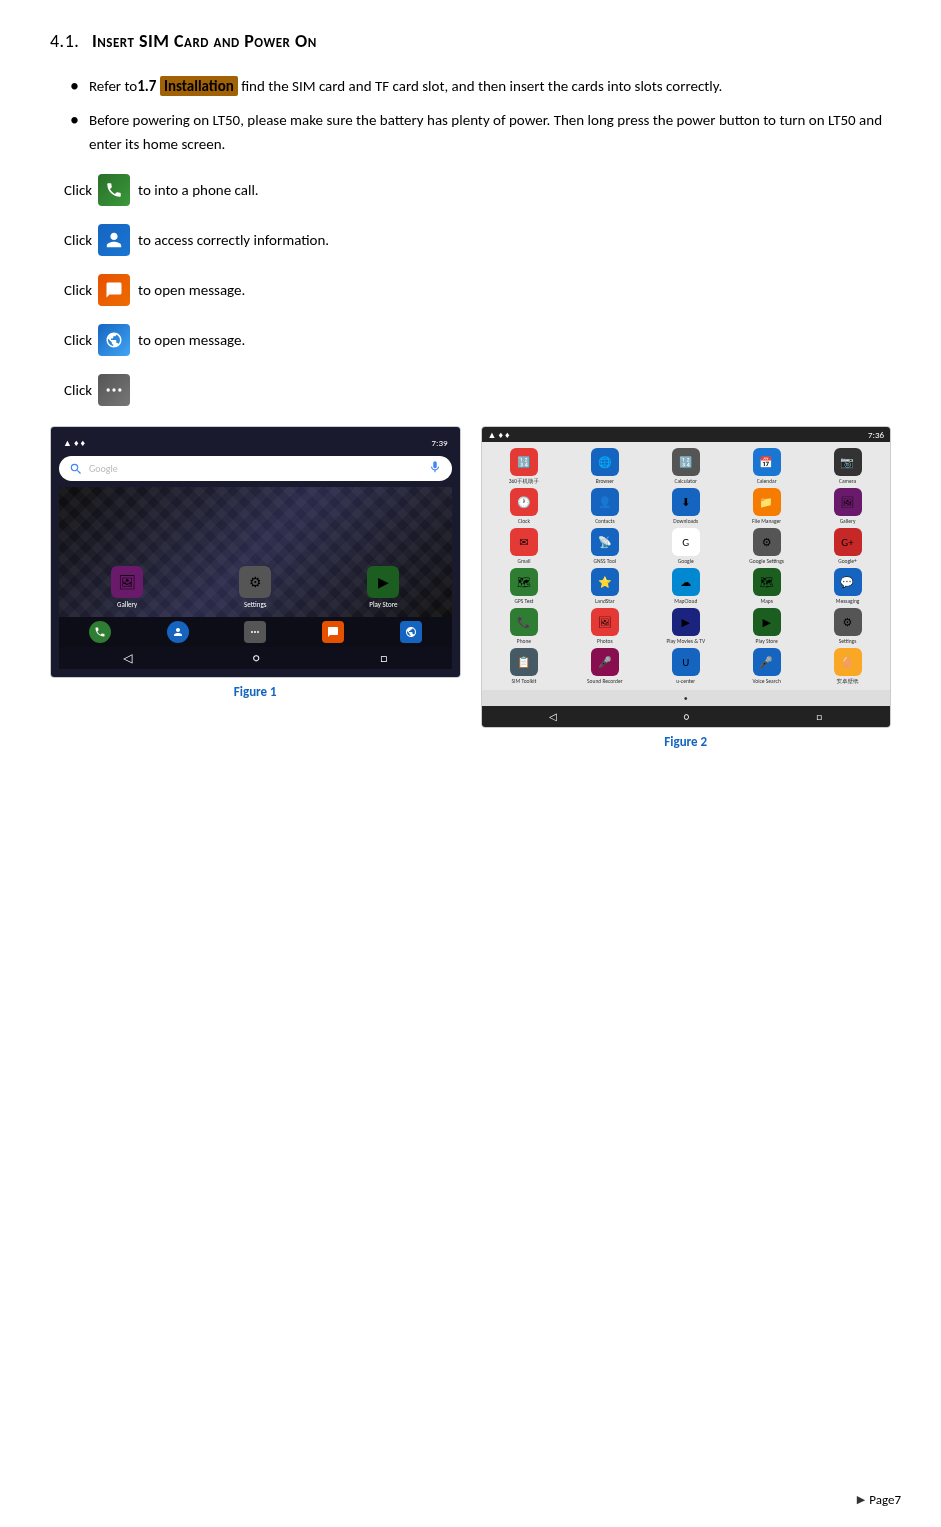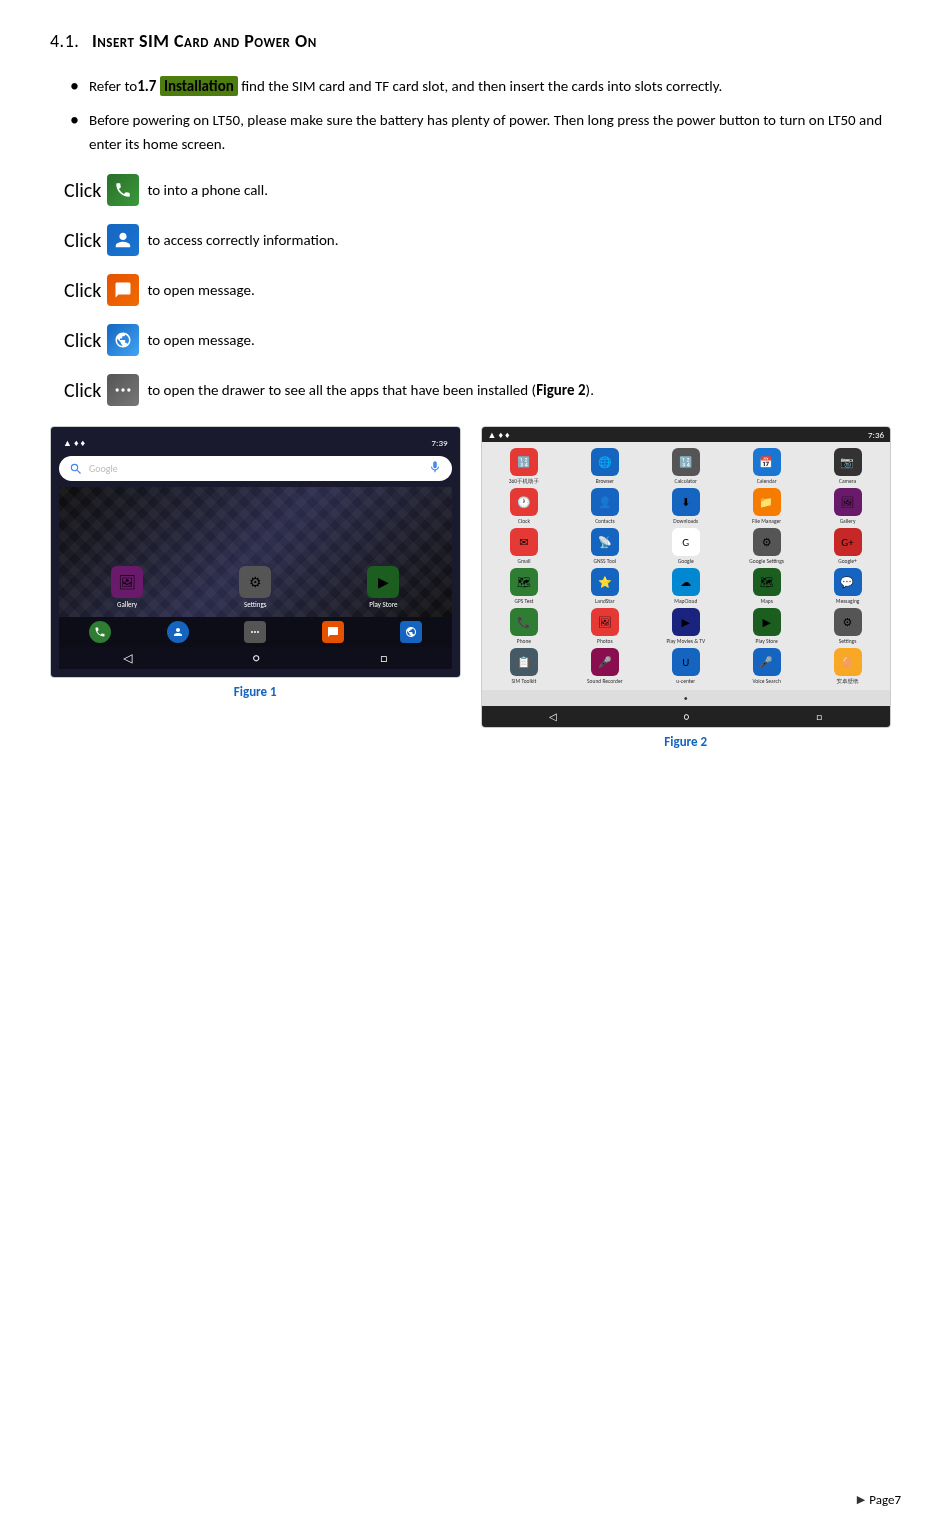--- a/index.html
+++ b/index.html
@@ -48,34 +48,34 @@
       line-height: 1.2;
     }
     .bullet-text {
       flex: 1;
       line-height: 1.6;
     }
     .highlight-ref {
       font-weight: bold;
     }
     .highlight-box {
-      background: #4d7c0f;
+      background: #a16207;
       font-weight: bold;
       padding: 1px 4px;
       border-radius: 2px;
     }
 
     .click-row {
       display: flex;
       align-items: center;
       margin-bottom: 18px;
       margin-left: 10px;
     }
     .click-label {
-      font-size: 20px;
+      font-size: 15px;
       margin-right: 6px;
     }
     .icon-box {
       width: 32px;
       height: 32px;
       background: #444;
       border-radius: 4px;
       display: flex;
       align-items: center;
       justify-content: center;
@@ -350,23 +350,20 @@
 
   <div class="click-row">
     <span class="click-label">Click</span>
     <div class="icon-box icon-drawer">
       <svg width="20" height="20" viewBox="0 0 24 24" fill="white">
         <circle cx="5" cy="12" r="2"></circle>
           <circle cx="12" cy="12" r="2"></circle>
           <circle cx="19" cy="12" r="2"></circle>
       </svg>
     </div>
-    <span class="click-description">
-      <span>to open the drawer to see all the apps that have been installed (</span><span class="bold-text">Figure 2</span><span>).</span>
-    </span>
   </div>
 
 </div>
 
 <div class="figures-row">
 
   <div class="figure-container">
     <div class="figure-img">
 
       <div class="phone-screen-1">

